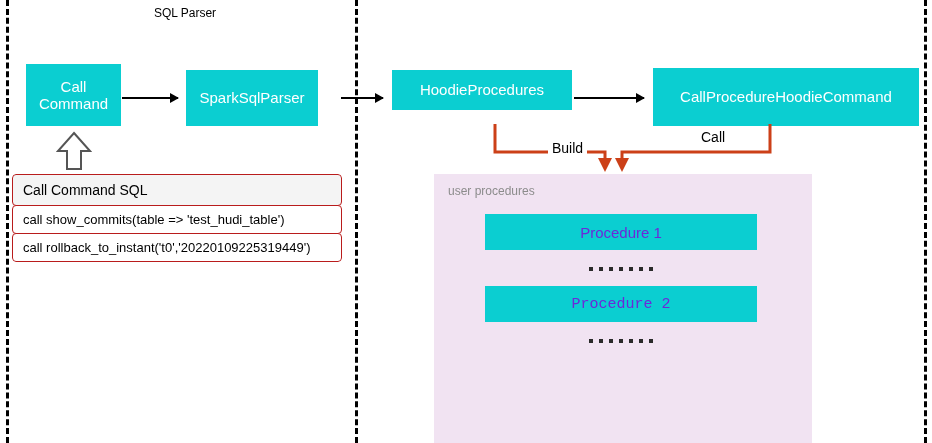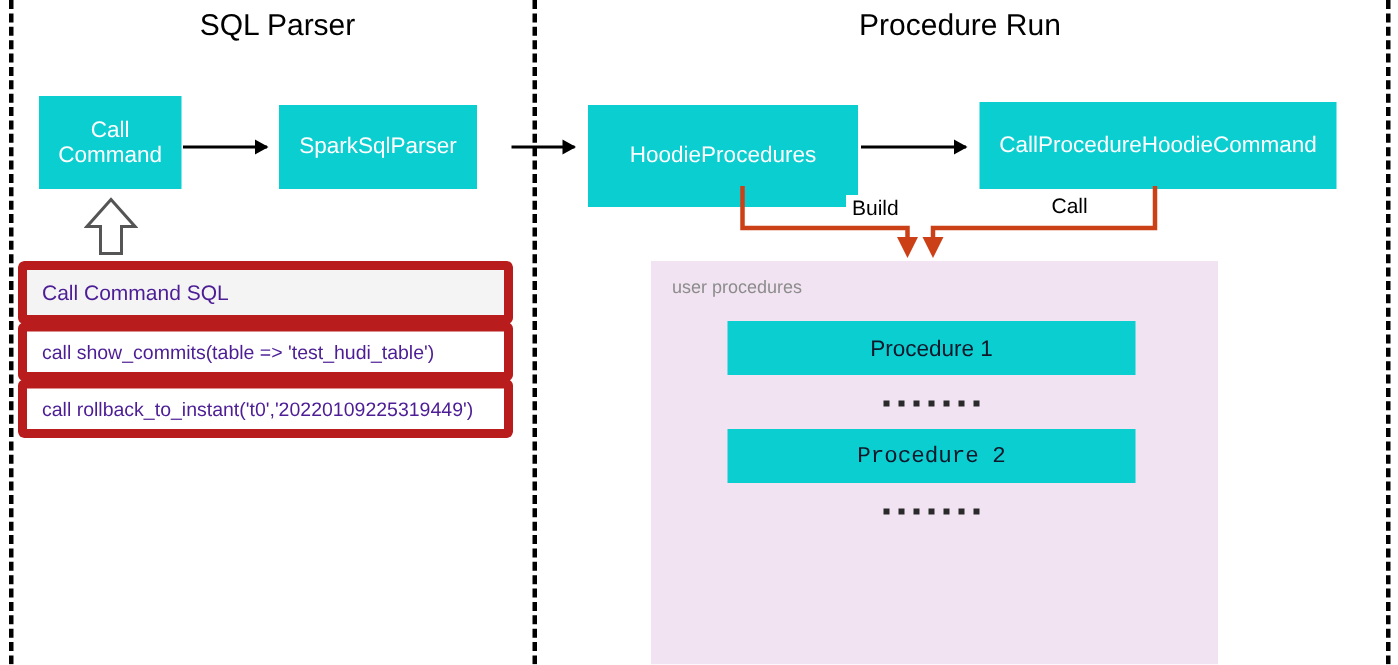--- a/index.html
+++ b/index.html
@@ -27,21 +27,21 @@
     height: 443px;
     border-left: 3px dashed #000000;
   }
   .vdash.left  { left: 6px; }
   .vdash.mid   { left: 355px; }
   .vdash.right { left: 924px; }
 
   
   .section-title {
     position: absolute;
-    font-size: 20px;
+    font-size: 12px;
     color: #000000;
     white-space: nowrap;
     text-align: center;
   }
   .section-title.sql  { left: 20px;  top: 6px; width: 330px; }
   .section-title.proc { left: 360px; top: 6px; width: 560px; }
 
   
   .node {
     position: absolute;
@@ -55,22 +55,22 @@
     line-height: 1.15;
     box-sizing: border-box;
     white-space: nowrap;
   }
   .node.call-command {
     left: 26px; top: 64px; width: 95px; height: 62px;
     white-space: normal;
     font-size: 15px;
   }
   .node.spark-parser    { left: 186px; top: 70px; width: 132px; height: 56px; }
-  .node.hoodie-proc     { left: 392px; top: 70px; width: 180px; height: 68px; text-align: right; }
-  .node.call-proc-cmd   { left: 653px; top: 68px; width: 238px; height: 58px; font-size: 15px; }
+  .node.hoodie-proc     { left: 392px; top: 70px; width: 180px; height: 40px; text-align: right; }
+  .node.call-proc-cmd   { left: 653px; top: 68px; width: 266px; height: 58px; font-size: 15px; }
 
   
   .arrow-h {
     position: absolute;
     height: 2px;
     background: #000000;
   }
   .arrow-h::after {
     content: "";
     position: absolute;
@@ -99,25 +99,25 @@
     position: absolute;
     left: 12px;
     top: 174px;
     width: 330px;
     border-radius: 4px;
     overflow: hidden;
     box-sizing: border-box;
   }
   .sql-row {
     box-sizing: border-box;
-    border: 6px solid #b91c1c;
+    border: 1px solid #b91c1c;
     border-radius: 4px;
     padding: 6px 10px;
     font-size: 13px;
-    color: #4c1d95;
+    color: #000000;
     background: #ffffff;
     white-space: nowrap;
     overflow: hidden;
     margin-top: -1px;
   }
   .sql-row.header {
     background: #F4F4F4;
     font-size: 14px;
     padding: 7px 10px;
     margin-top: 0;
@@ -132,21 +132,21 @@
     height: 52px;
   }
   .edge-label {
     position: absolute;
     font-size: 14px;
     color: #000000;
     background: #ffffff;
     padding: 0 4px;
     white-space: nowrap;
   }
-  .edge-label.build { left: 548px; top: 130px; margin-left: 16px; }
+  .edge-label.build { left: 548px; top: 140px; }
   .edge-label.call  { left: 697px; top: 129px; }
 
   
   .proc-panel {
     position: absolute;
     left: 434px;
     top: 174px;
     width: 378px;
     height: 296px;
     background: #F1E3F2;
@@ -159,21 +159,21 @@
     font-size: 12px;
     color: #8C8C8C;
     white-space: nowrap;
   }
   .proc-box {
     position: absolute;
     left: 51px;
     width: 272px;
     height: 36px;
     background: #0BCED1;
-    color: #0f172a;
+    color: #6d28d9;
     font-size: 15px;
     display: flex;
     align-items: center;
     justify-content: center;
     box-sizing: border-box;
     white-space: nowrap;
   }
   .proc-box.p1 { top: 40px; }
   .proc-box.p2 { top: 112px; font-family: Liberation Mono, monospace; }
   .proc-box.p3 { top: 184px; }
@@ -200,21 +200,20 @@
 </head>
 <body>
 
 <div id="canvas">
 
   <div class="vdash left"></div>
   <div class="vdash mid"></div>
   <div class="vdash right"></div>
 
   <div class="section-title sql">SQL Parser</div>
-  <div class="section-title proc">Procedure Run</div>
 
   <div class="node call-command">
     <div>
       <div>Call</div>
       <div>Command</div>
     </div>
   </div>
 
   <div class="node spark-parser">SparkSqlParser</div>
 

